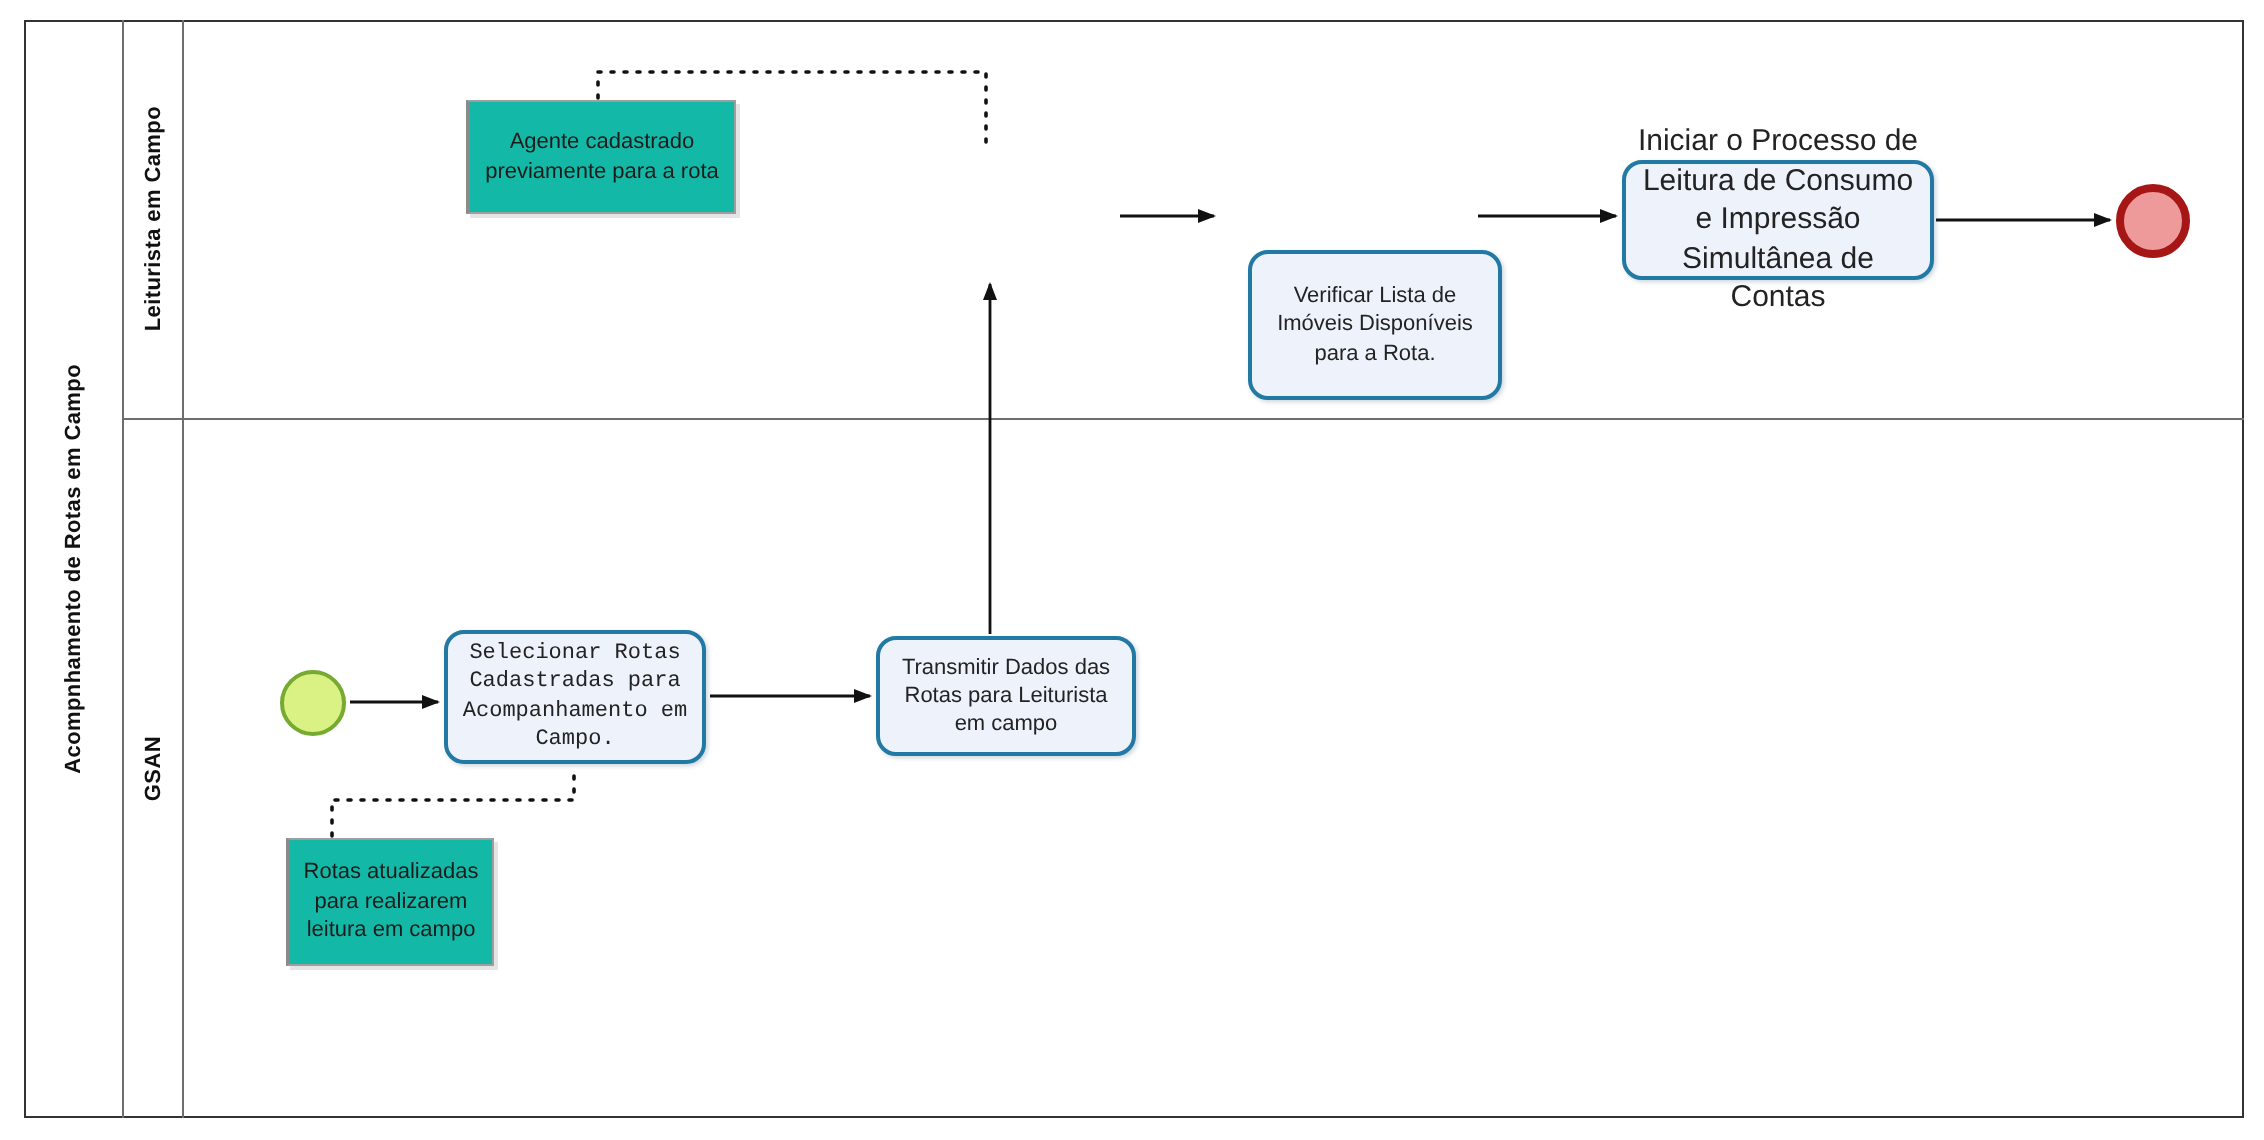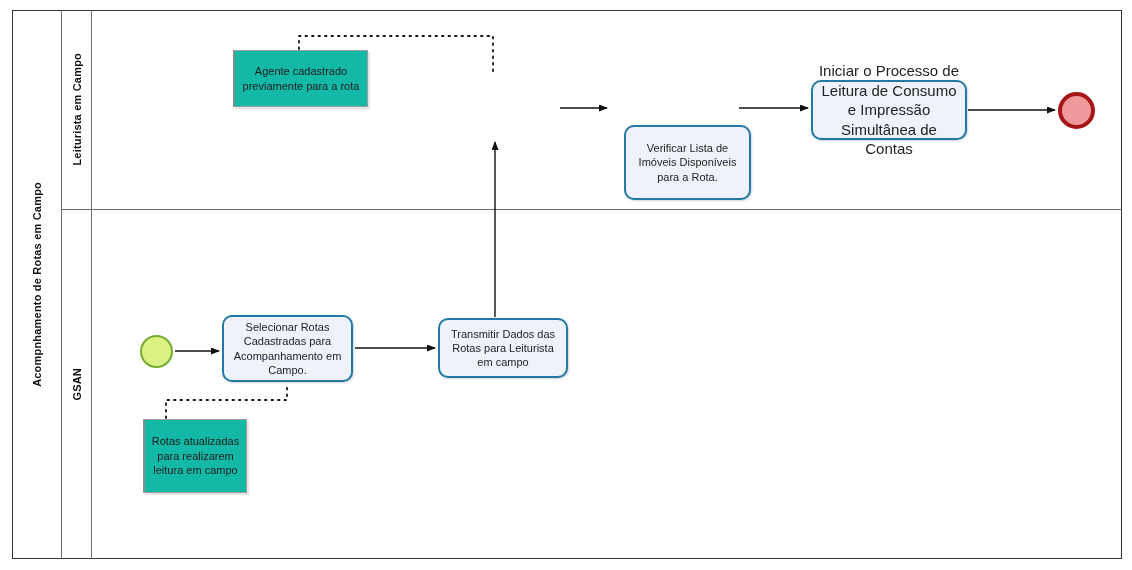--- a/index.html
+++ b/index.html
@@ -61,38 +61,38 @@
     text-align: center;
     font-size: 11px;
     line-height: 1.3;
     padding: 3px 5px;
     color: #232323;
     box-shadow: 1px 1px 2px rgba(60,90,120,0.25);
   }
   .task-receber    { left: 433px; top: 78px;  width: 125px; height: 60px; }
   .task-verificar  { left: 624px; top: 77px;  width: 127px; height: 75px; margin-top: 48px; }
   .task-iniciar    { left: 811px; top: 80px;  width: 156px; height: 60px; font-size: 15px; }
-  .task-selecionar { left: 222px; top: 315px; width: 131px; height: 67px; }
+  .task-selecionar { left: 222px; top: 315px; width: 131px; height: 67px; font-family: Liberation Mono, monospace; }
   .task-transmitir { left: 438px; top: 318px; width: 130px; height: 60px; }
   
   .annotation {
     position: absolute;
     background: #14b8a6;
     border: 1px solid #9e9e9e;
     border-left: 2px solid #8a8a8a;
     display: flex; align-items: center; justify-content: center;
     text-align: center;
     font-size: 11px;
     line-height: 1.35;
     padding: 4px 5px;
     color: #1c1c1c;
     box-shadow: 2px 2px 0 rgba(0,0,0,0.10);
   }
   .annotation-agente { left: 233px; top: 50px;  width: 135px; height: 57px; }
-  .annotation-rotas  { left: 143px; top: 419px; width: 104px; height: 74px; }
+  .annotation-rotas  { left: 143px; top: 419px; width: 104px; height: 64px; }
   
   .event {
     position: absolute;
     border-radius: 50%;
   }
   .event-start {
     left: 140px; top: 335px;
     width: 33px; height: 33px;
     background: #d9f283;
     border: 2.5px solid #77aa30;

